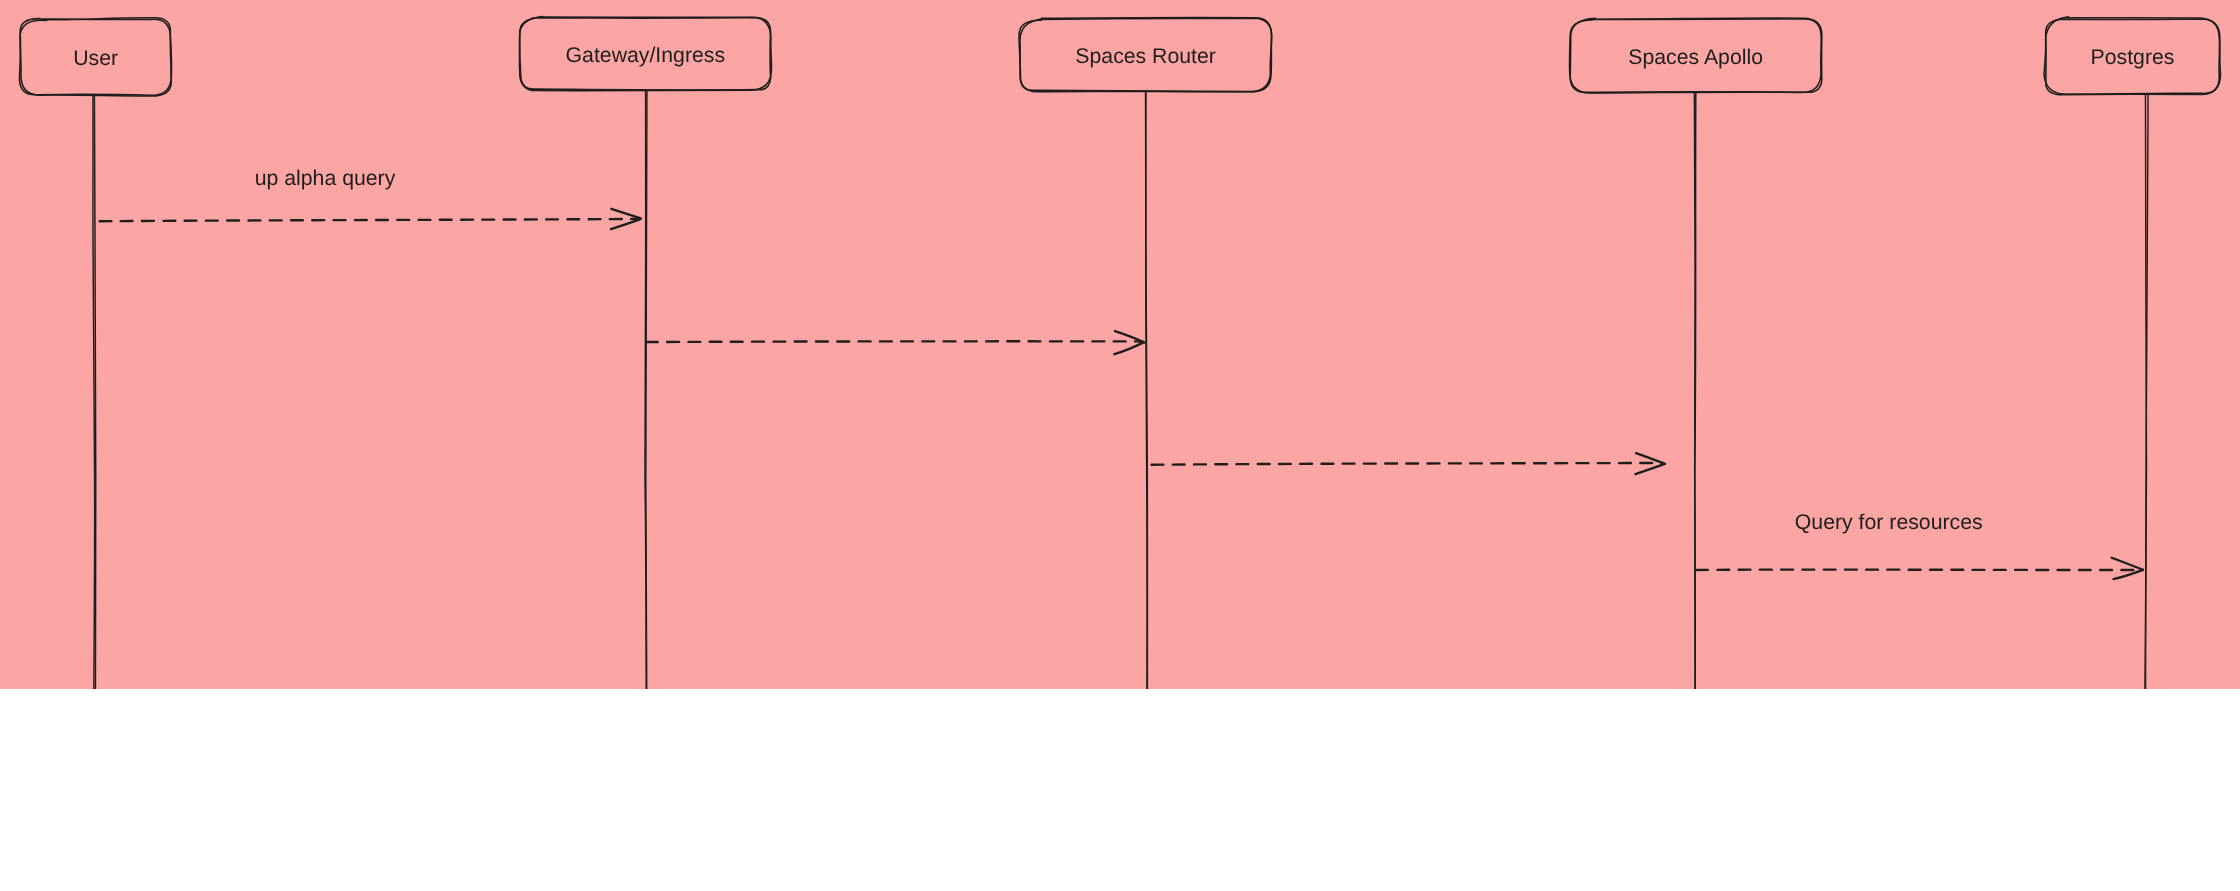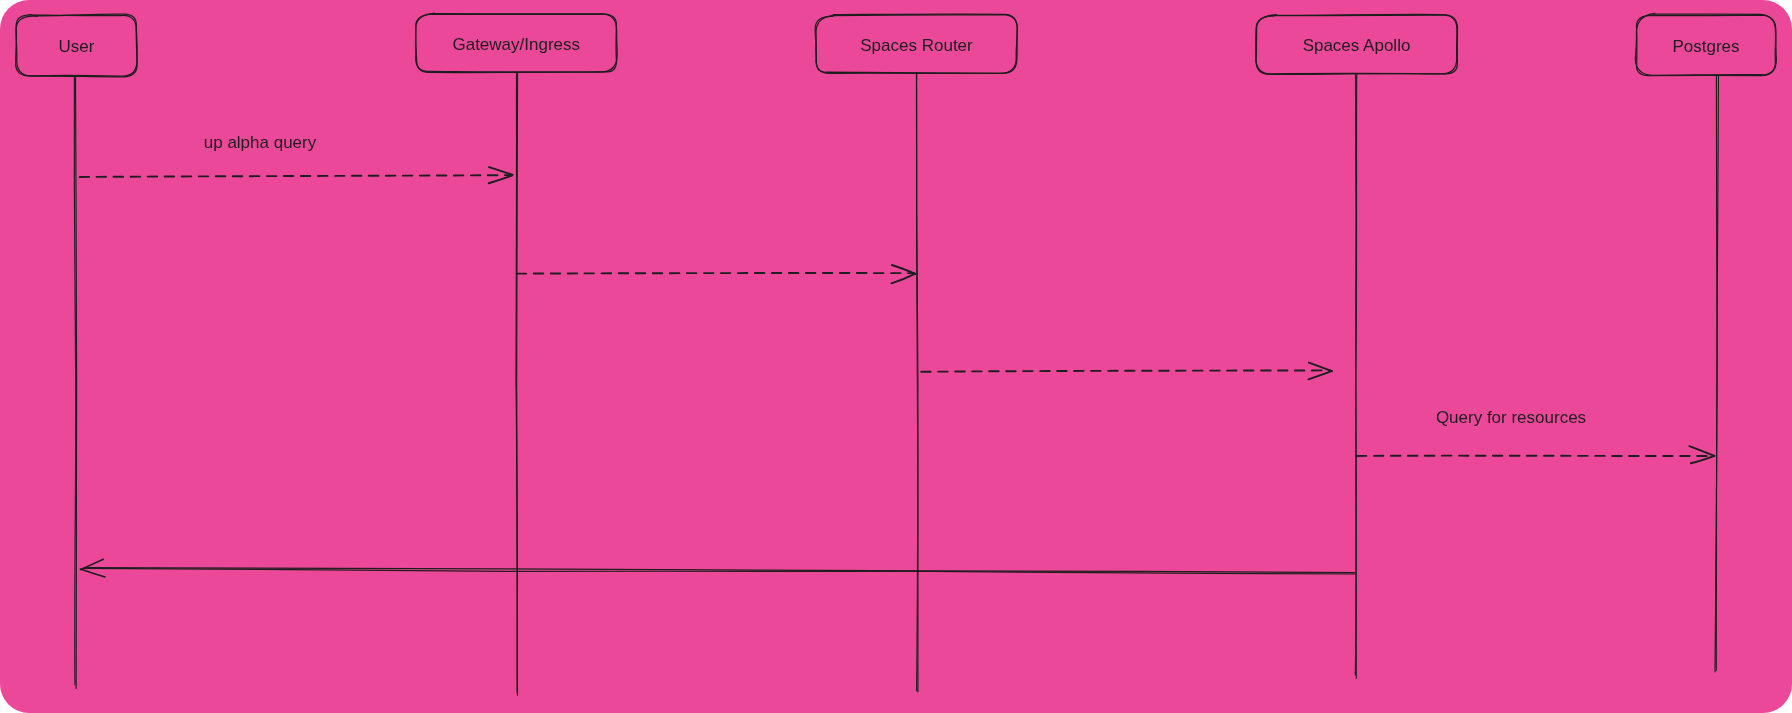--- a/index.html
+++ b/index.html
@@ -1,23 +1,22 @@
 <!DOCTYPE html>
 <html><head>
 <meta charset="utf-8">
 <style>
   html, body { margin: 0; padding: 0; background: #ffffff; }
   #canvas {
     position: relative;
     width: 1792px;
-    height: 713px;
-    background: #ec4899;
+    height: 551px;
+    background: #fca5a5;
     overflow: hidden;
     transform: translateZ(0);
-    border-radius: 29px;
   }
   svg { display: block; transform: translateZ(0); }
   .sk  { stroke-width: 1.25; }
   .lf  { stroke-width: 1.15; }
   .ar  { stroke-width: 1.9; }
   .dash { stroke-dasharray: 9.5 7.5; }
   .rt  { stroke-width: 1.2; }
   .rt2 { stroke-width: 1.5; }
   .lbl {
     font-family: "Liberation Sans", sans-serif;

